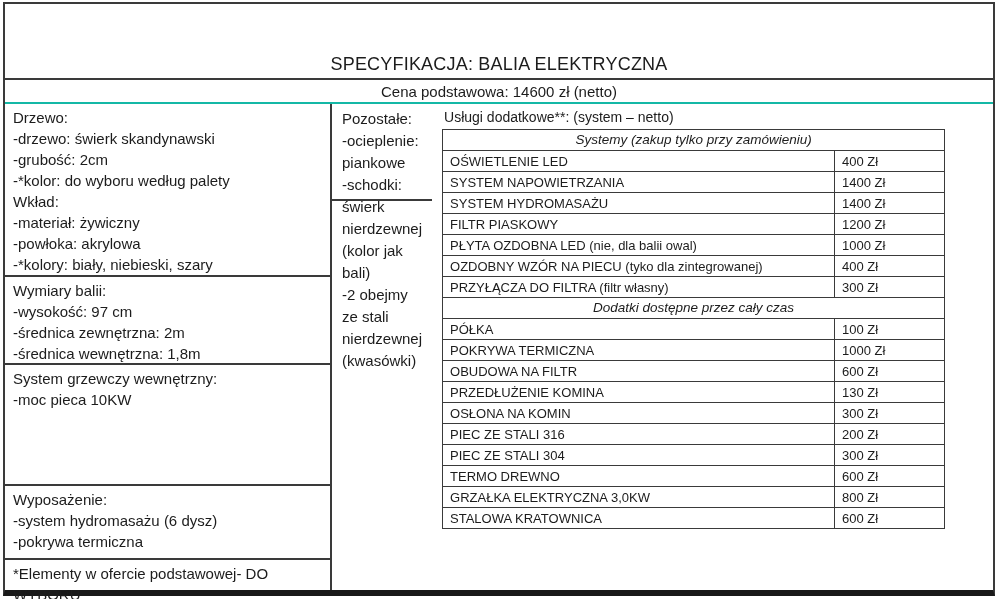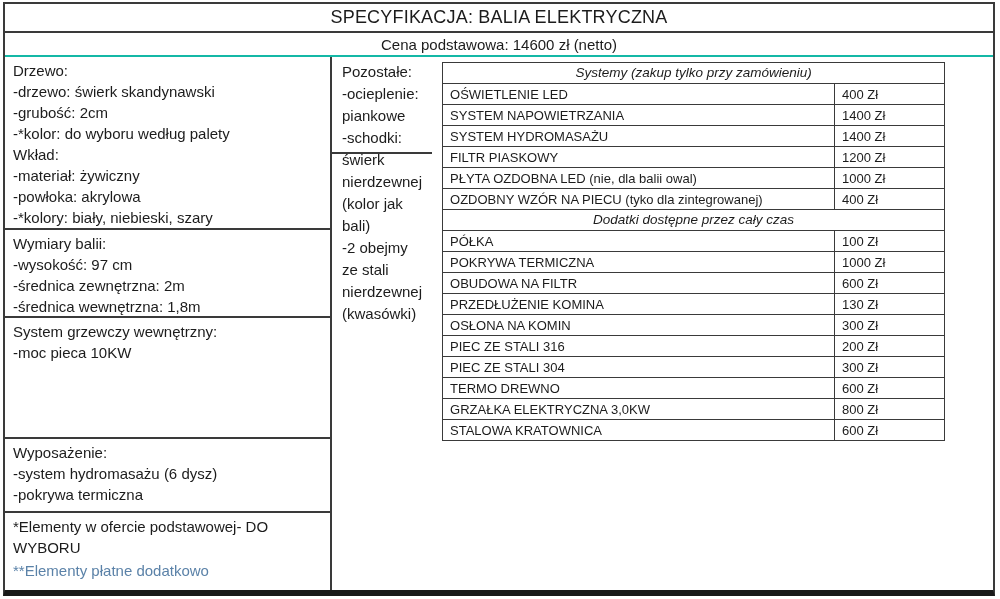--- a/index.html
+++ b/index.html
@@ -11,21 +11,21 @@
   .doc {
     position:absolute; left:3px; top:2px; width:992px; height:594px;
     box-sizing:border-box;
     border:2px solid #3a3a3a;
     border-bottom:6px solid #191919;
     display:flex; flex-direction:column; background:#fff;
   }
   .h1row {
     height:27px; flex:0 0 27px; border-bottom:2px solid #3a3a3a;
     display:flex; align-items:center; justify-content:center;
-    font-size:18px; letter-spacing:0.2px;
+    font-size:18px; letter-spacing:0.2px;margin-top:47px;
   }
   .h2row {
     height:22px; flex:0 0 22px; border-bottom:2px solid #14b8a6;
     display:flex; align-items:center; justify-content:center;
     font-size:15px;
   }
   .cols { flex:1; display:flex; min-height:0; }
   .leftcol {
     width:327px; flex:0 0 327px; box-sizing:border-box;
     border-right:2px solid #3a3a3a;
@@ -108,20 +108,21 @@
 
     <div class="rightcol">
       <div class="pozostale">
         <div>Pozostałe:</div>
         <div>-ocieplenie: piankowe</div>
         <div>-schodki: świerk nierdzewnej (kolor jak bali)</div>
         <div>-2 obejmy ze stali nierdzewnej (kwasówki)</div>
       </div>
 
       <div class="uslugi">
+        <div class="uslugi-label">Usługi dodatkowe**: (system – netto)</div>
 
         <table class="services">
           <colgroup>
               <col class="col-item">
               <col class="col-price">
             </colgroup>
           <tbody>
             <tr class="sechead">
               <td colspan="2">Systemy (zakup tylko przy zamówieniu)</td>
             </tr>
@@ -142,20 +143,24 @@
               <td>1200 Zł</td>
             </tr>
             <tr>
               <td>PŁYTA OZDOBNA LED (nie, dla balii owal)</td>
               <td>1000 Zł</td>
             </tr>
             <tr>
               <td>OZDOBNY WZÓR NA PIECU (tyko dla zintegrowanej)</td>
               <td>400 Zł</td>
             </tr>
+            <tr>
+              <td>PRZYŁĄCZA DO FILTRA (filtr własny)</td>
+              <td>300 Zł</td>
+            </tr>
             <tr class="sechead">
               <td colspan="2">Dodatki dostępne przez cały czas</td>
             </tr>
             <tr>
               <td>PÓŁKA</td>
               <td>100 Zł</td>
             </tr>
             <tr>
               <td>POKRYWA TERMICZNA</td>
               <td>1000 Zł</td>

